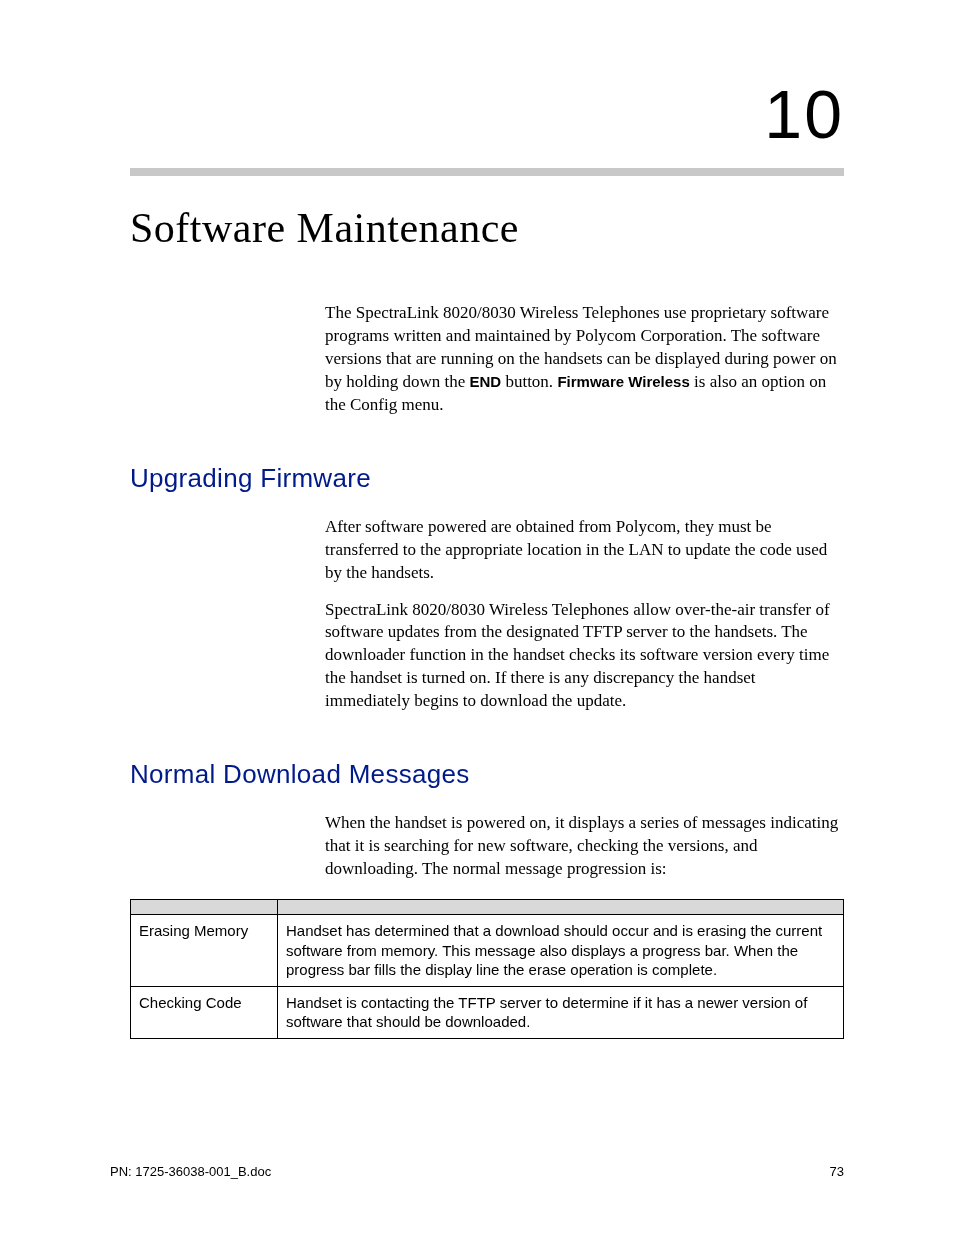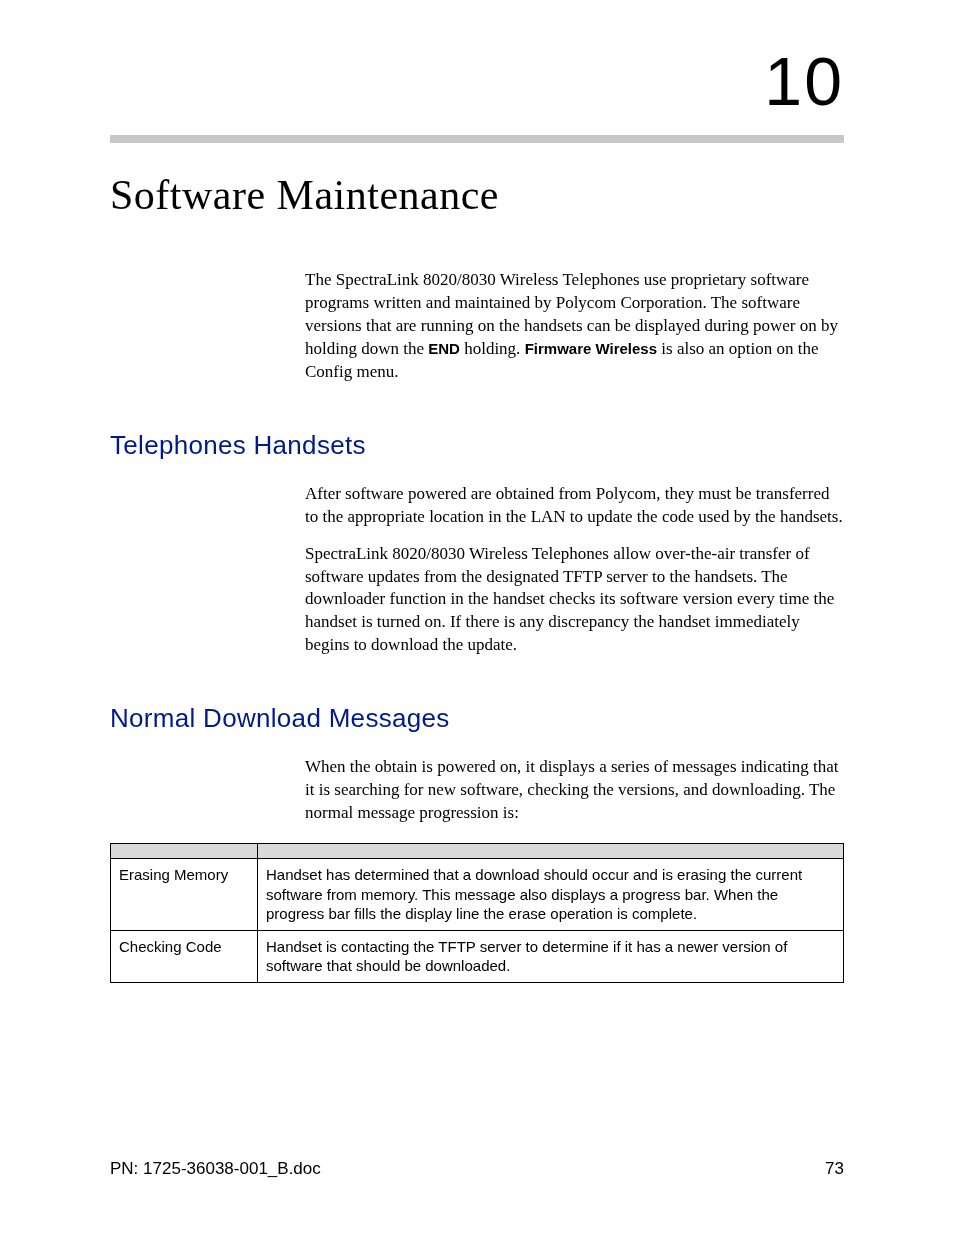--- a/index.html
+++ b/index.html
@@ -7,22 +7,23 @@
     padding: 0;
     background: #fff;
     font-family: "Palatino Linotype", "Book Antiqua", Palatino, serif;
     color: #000;
     width: 954px;
     height: 1235px;
     position: relative;
     box-sizing: border-box;
   }
   .page {
-    padding: 47px 110px 0 110px;
+    padding: 80px 110px 0 110px;
     box-sizing: border-box;
+    margin-left: 20px;
   }
   .chapter-number {
     font-family: Futura, "Century Gothic", "Trebuchet MS", Arial, sans-serif;
     font-size: 68px;
     font-weight: 500;
     text-align: right;
     letter-spacing: 2px;
     line-height: 1;
     margin-bottom: 20px;
   }
@@ -81,49 +82,49 @@
   table.msg td.label {
     width: 130px;
     white-space: nowrap;
   }
   .footer {
     position: absolute;
     bottom: 56px;
     left: 110px;
     right: 110px;
     font-family: Arial, Helvetica, sans-serif;
-    font-size: 17px;
+    font-size: 13px;
     display: flex;
     justify-content: space-between;
   }
 </style>
 </head>
 <body>
 
 <div class="page">
 
   <div class="chapter-number">10</div>
   <div class="hr"></div>
   <h1 class="chapter-title">Software Maintenance</h1>
 
   <div class="body-block">
     <p>
-      <span>The SpectraLink 8020/8030 Wireless Telephones use proprietary software programs written and maintained by Polycom Corporation. The software versions that are running on the handsets can be displayed during power on by holding down the </span><b class="sans">END</b><span> holding. </span><b class="sans">Firmware Wireless</b><span> is also an option on the Config menu.</span>
+      <span>The SpectraLink 8020/8030 Wireless Telephones use proprietary software programs written and maintained by Polycom Corporation. The software versions that are running on the handsets can be displayed during power on by holding down the </span><b class="sans">END</b><span> button. </span><b class="sans">Firmware Wireless</b><span> is also an option on the Config menu.</span>
     </p>
   </div>
 
-  <h2 class="section-heading">Telephones Handsets</h2>
+  <h2 class="section-heading">Upgrading Firmware</h2>
   <div class="body-block">
     <p>After software powered are obtained from Polycom, they must be transferred to the appropriate location in the LAN to update the code used by the handsets.</p>
     <p>SpectraLink 8020/8030 Wireless Telephones allow over-the-air transfer of software updates from the designated TFTP server to the handsets. The downloader function in the handset checks its software version every time the handset is turned on. If there is any discrepancy the handset immediately begins to download the update.</p>
   </div>
 
   <h2 class="section-heading">Normal Download Messages</h2>
   <div class="body-block">
-    <p>When the obtain is powered on, it displays a series of messages indicating that it is searching for new software, checking the versions, and downloading. The normal message progression is:</p>
+    <p>When the handset is powered on, it displays a series of messages indicating that it is searching for new software, checking the versions, and downloading. The normal message progression is:</p>
   </div>
 
   <table class="msg">
     <thead>
       <tr>
         <td style="width:130px"></td>
         <td></td>
       </tr>
     </thead>
     <tbody>

